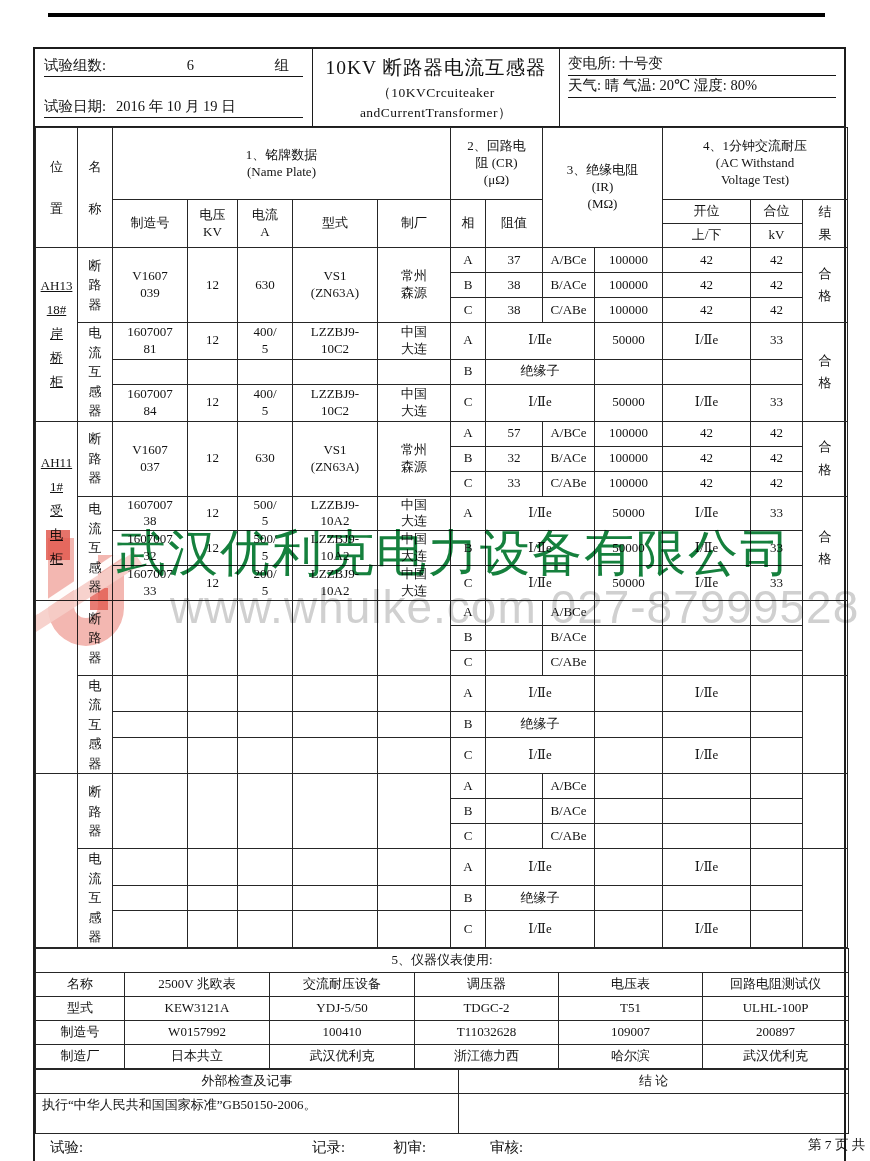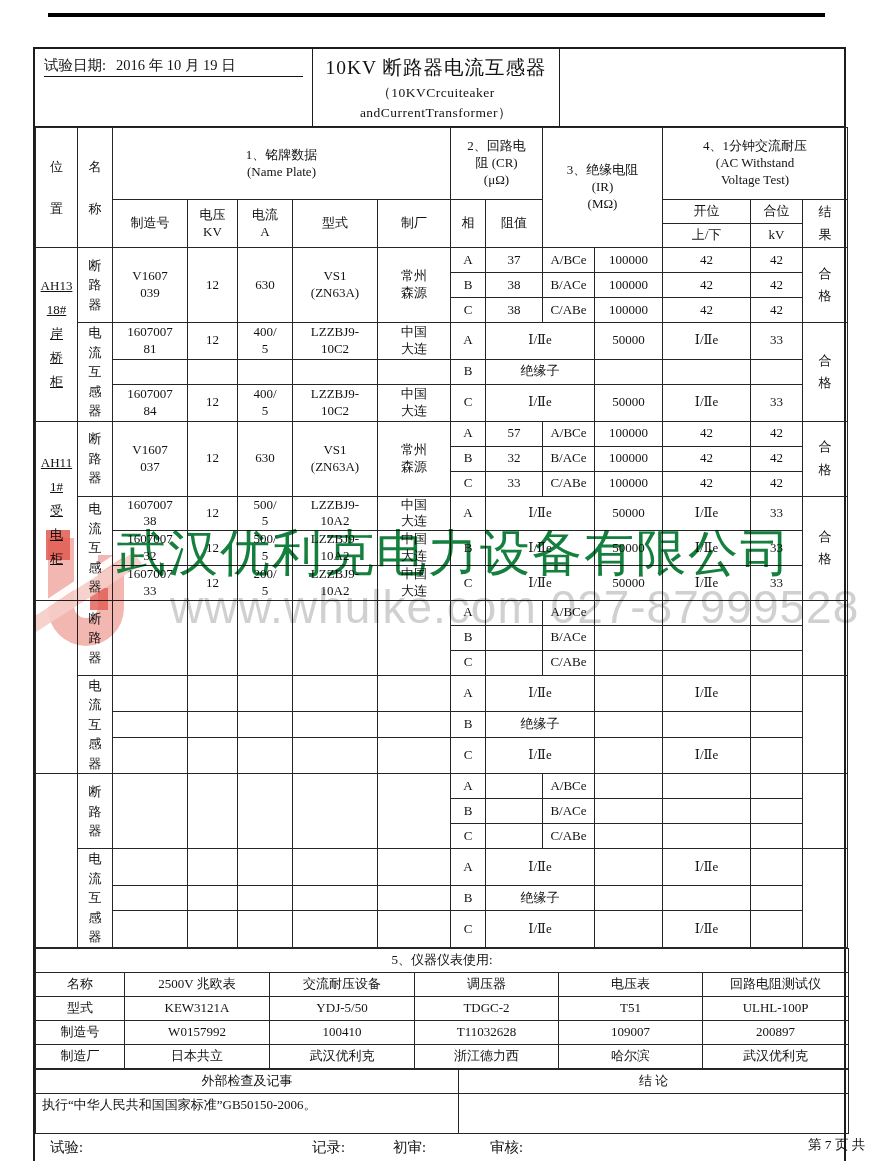--- a/index.html
+++ b/index.html
@@ -54,28 +54,37 @@
 <body>
 
 <div class="page">
   <div class="toprule"></div>
 
   <div class="doc">
 
     <div class="topbox">
       <div class="tb-left">
         <div class="fieldline u">
+          <span>试验组数:</span>
+          <span style="flex:1;text-align:center">6</span>
+          <span style="padding-right:14px">组</span>
+        </div>
+        <div class="fieldline u">
           <span>试验日期:</span>
           <span style="margin-left:10px">2016 年 10 月 19 日</span>
         </div>
       </div>
       <div class="tb-mid">
         <div class="title-cn">10KV 断路器电流互感器</div>
         <div class="title-en">（10KVCrcuiteaker</div>
         <div class="title-en">andCurrentTransformer）</div>
+      </div>
+      <div class="tb-right">
+        <div class="u" style="padding-bottom:2px">变电所: 十号变</div>
+        <div class="u" style="padding-bottom:2px">天气: 晴   气温: 20℃   湿度: 80%</div>
       </div>
     </div>
 
     <table>
       <colgroup>
         <col style="width:42px">
           <col style="width:35px">
           <col style="width:75px">
           <col style="width:50px">
         <col style="width:55px">

